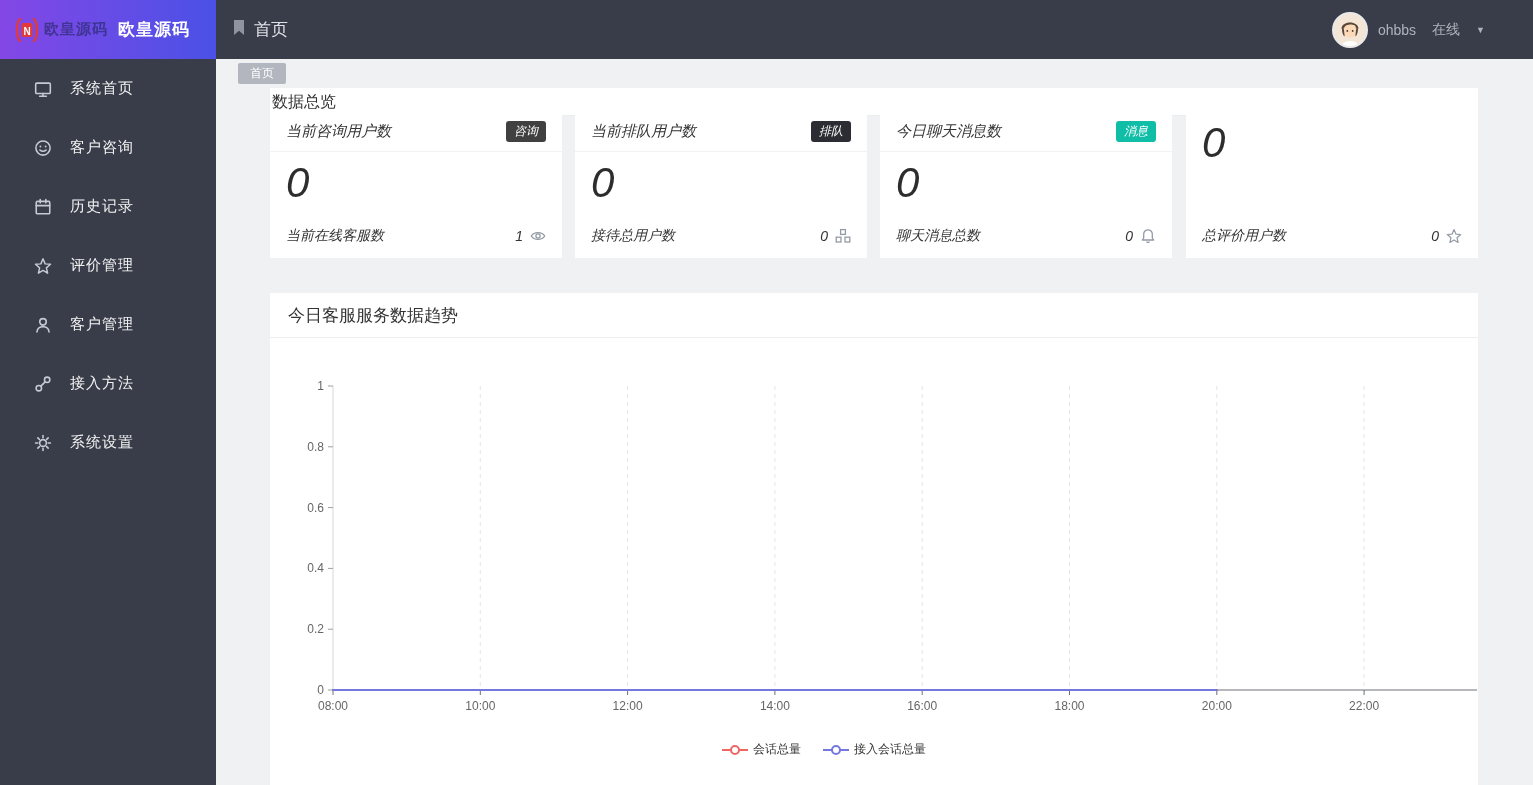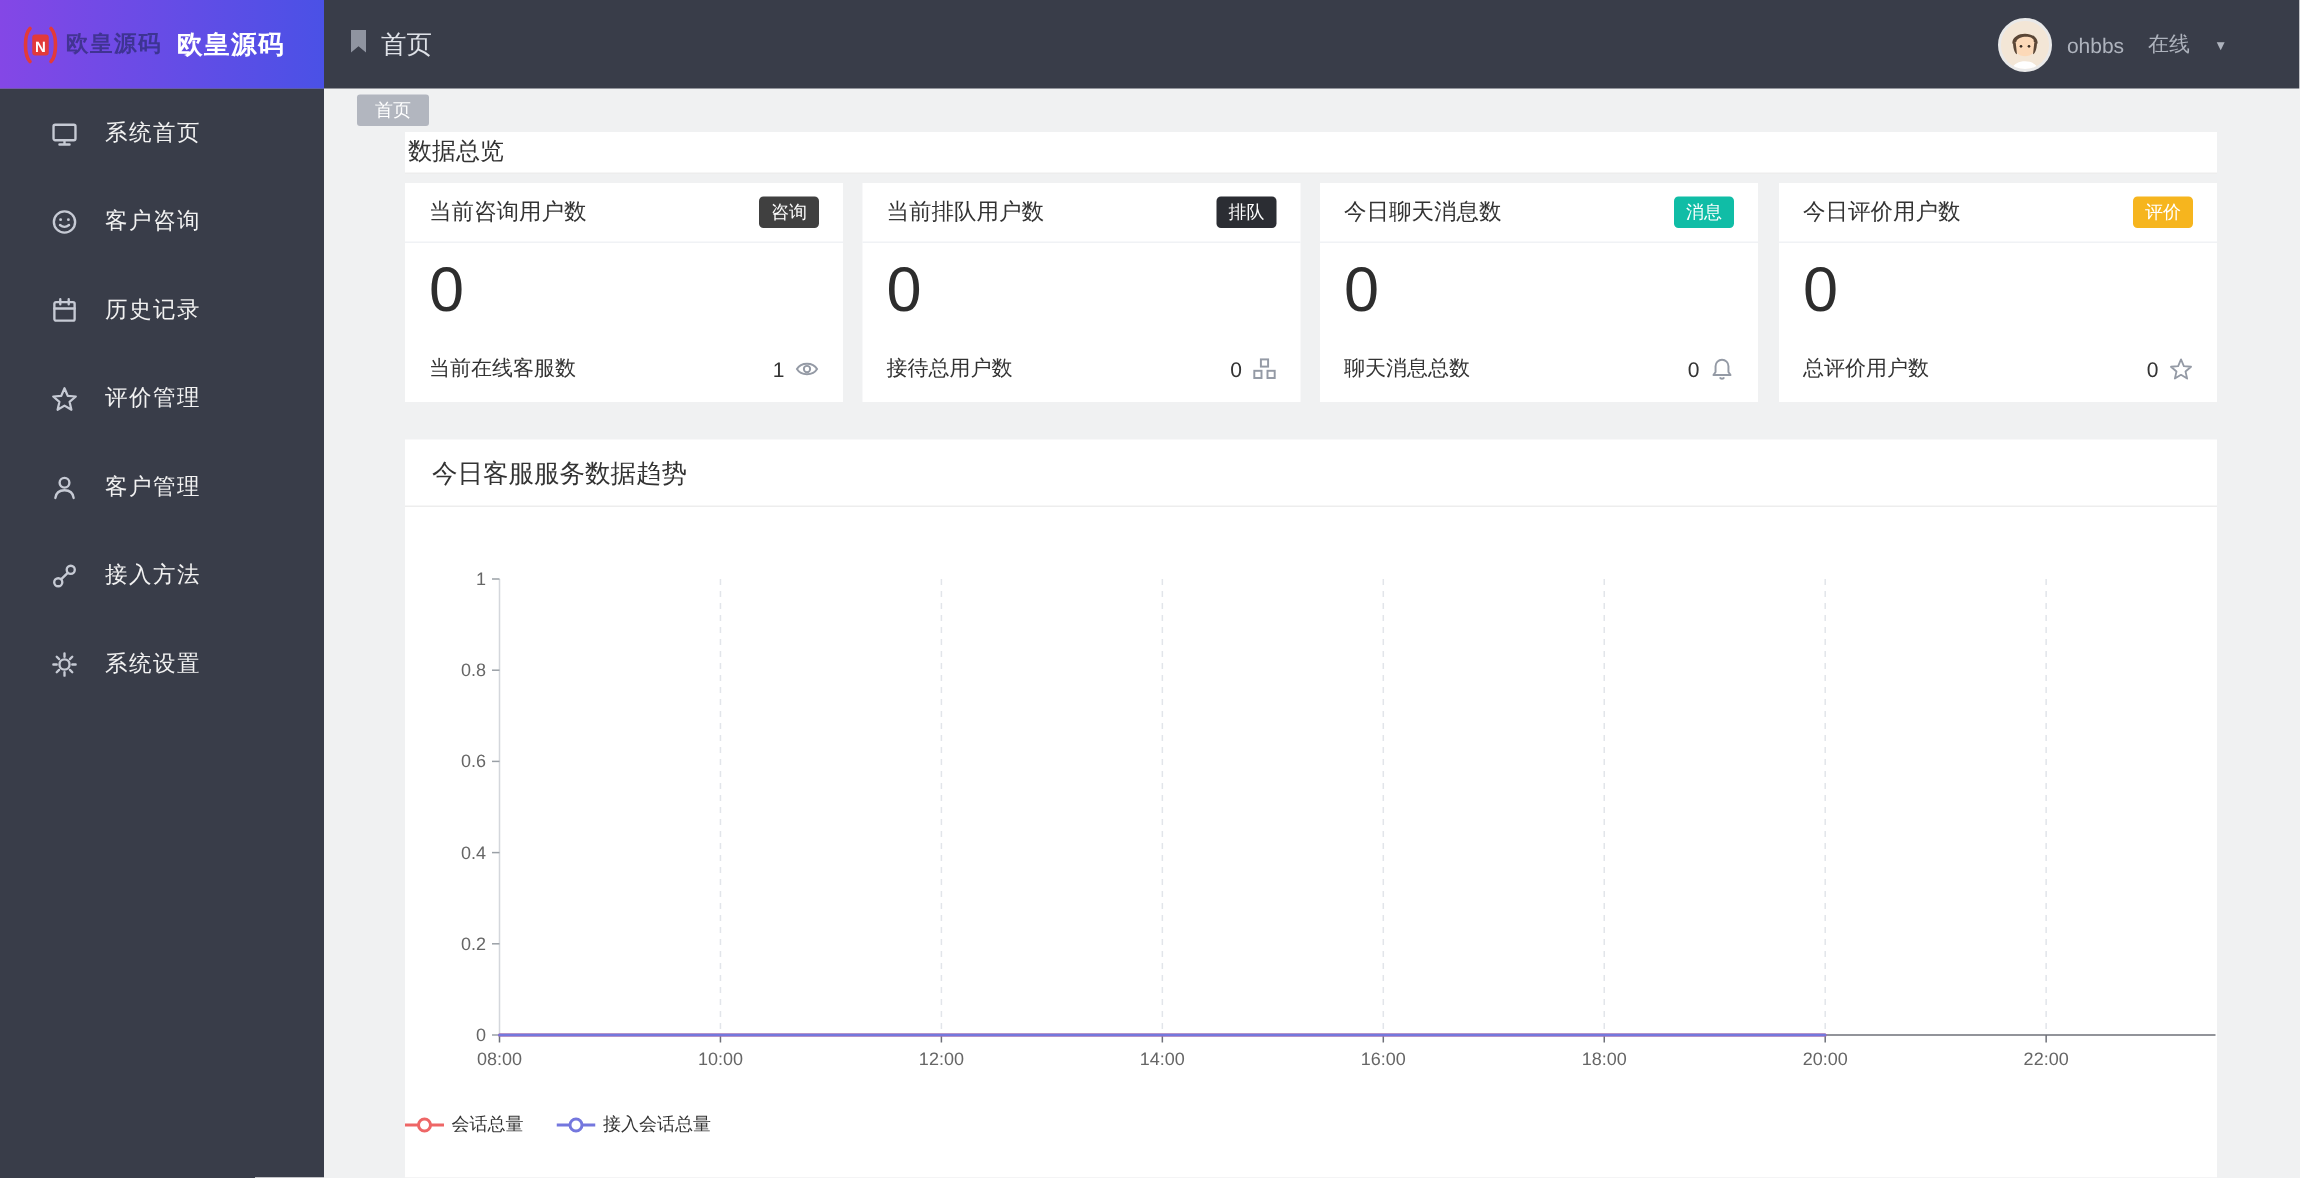--- a/index.html
+++ b/index.html
@@ -29,42 +29,42 @@
   .side-icon { width:18px; height:18px; flex:0 0 18px; }
   .side-label { color:#f2f2f2; font-size:15px; margin-left:18px; letter-spacing:1px; }
 
   
   .tab-chip { left:238px; top:63px; height:21px; background:#b2b6bf; color:#ffffff;
     font-size:12px; line-height:21px; padding:0 12px; border-radius:2px; cursor:pointer; z-index:5; }
   .card { background:#ffffff; }
   .overview-head { left:270px; top:88px; width:1208px; height:28px; line-height:28px;
     padding-left:2px; font-size:16px; color:#333; border-bottom:1px solid #ededed; }
 
-  .stat-card { top:122px; width:292px; height:146px; }
+  .stat-card { top:112px; width:292px; height:146px;font-style:italic; }
   .sc-head { height:40px; display:flex; align-items:center; justify-content:space-between;
     padding:0 16px; border-bottom:1px solid #f0f2f5; }
   .sc-title { font-size:15px; color:#333; }
   .badge { font-size:12px; color:#fff; padding:2px 8px; border-radius:3px; }
   .badge-0 { background:#404040; }
   .badge-1 { background:#2b2d33; }
   .badge-2 { background:#10bda6; }
   .badge-3 { background:#f6b51e; }
   .sc-value { font-size:42px; color:#2d2d2d; padding:10px 16px 0; line-height:1; }
   .sc-foot { position:absolute; left:16px; right:16px; bottom:13px;
     display:flex; align-items:center; justify-content:space-between; }
   .sc-foot-label { font-size:14px; color:#333; }
   .sc-foot-right { display:flex; align-items:center; gap:7px; }
   .sc-foot-value { font-size:14px; color:#333; }
 
   .chart-card { left:270px; top:293px; width:1208px; height:492px; }
   .chart-head { height:45px; line-height:45px; padding-left:18px; font-size:17px; color:#333;
     border-bottom:1px solid #ededed; }
   .chart-svg { position:absolute; left:0; top:45px; }
   .chart-legend { position:absolute; left:0; top:448px; width:1108px;
-    display:flex; gap:22px; }
+    display:flex; justify-content:center; gap:22px; }
   .legend-item { display:inline-flex; align-items:center; gap:5px; cursor:pointer; }
   .legend-label { font-size:12px; color:#333; }
 </style>
 </head>
 <body>
 
 <div class="stage">
 
   <div class="abs topbar">
     <div class="abs logo">
@@ -214,24 +214,20 @@
         <span class="sc-foot-value">0</span>
         <svg width="16" height="16" viewBox="0 0 16 16" fill="none" stroke="#949aa5" stroke-width="1.3" stroke-linejoin="round">
           <path d="M8 1.8a4.3 4.3 0 0 1 4.3 4.3V10l1.4 2H2.3l1.4-2V6.1A4.3 4.3 0 0 1 8 1.8Z"></path>
             <path d="M6.6 13.6a1.5 1.5 0 0 0 2.8 0"></path>
         </svg>
       </span>
     </div>
   </div>
 
   <div class="abs card stat-card" style="left:1186px">
-    <div class="sc-head">
-      <span class="sc-title">今日评价用户数</span>
-      <span class="badge badge-3">评价</span>
-    </div>
     <div class="sc-value">0</div>
     <div class="sc-foot">
       <span class="sc-foot-label">总评价用户数</span>
       <span class="sc-foot-right">
         <span class="sc-foot-value">0</span>
         <svg width="16" height="16" viewBox="0 0 16 16" fill="none" stroke="#949aa5" stroke-width="1.2" stroke-linejoin="round">
           <polygon points="8,1.6 9.9,6.1 14.7,6.5 11,9.7 12.1,14.4 8,11.9 3.9,14.4 5,9.7 1.3,6.5 6.1,6.1"></polygon>
         </svg>
       </span>
     </div>

